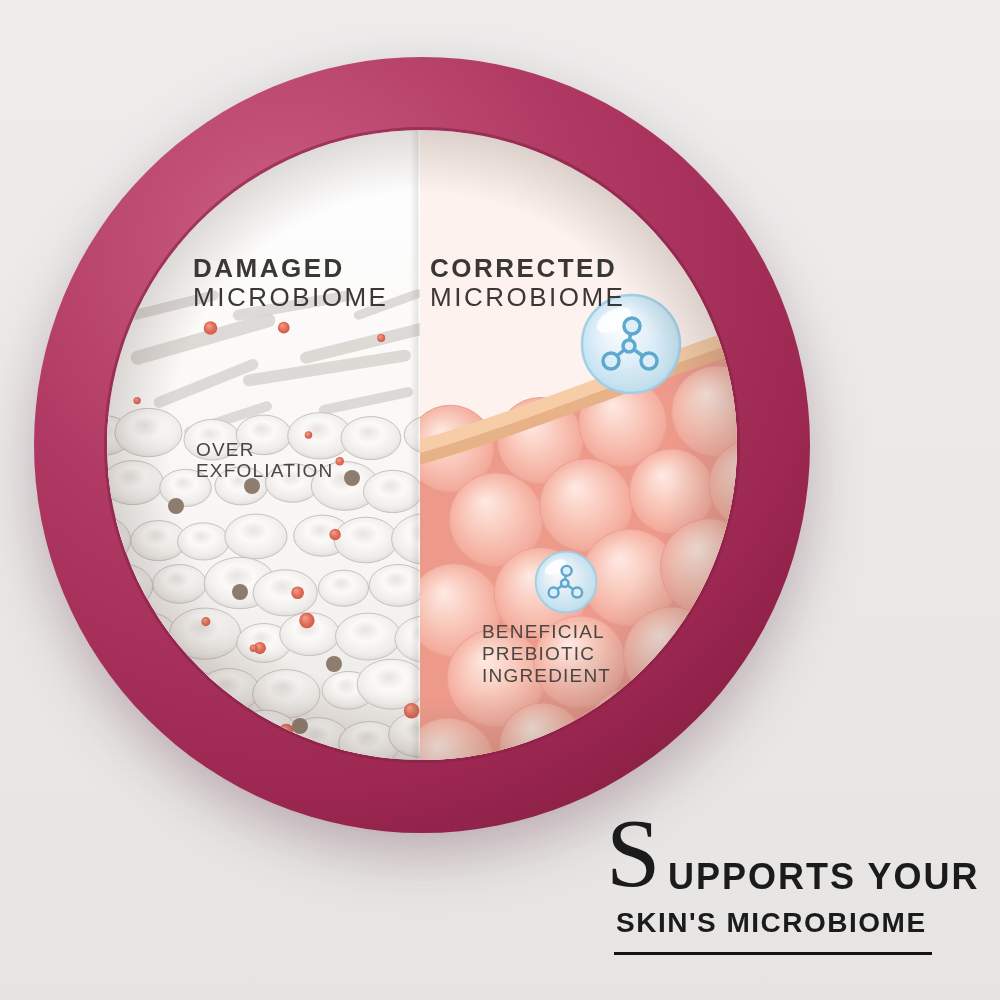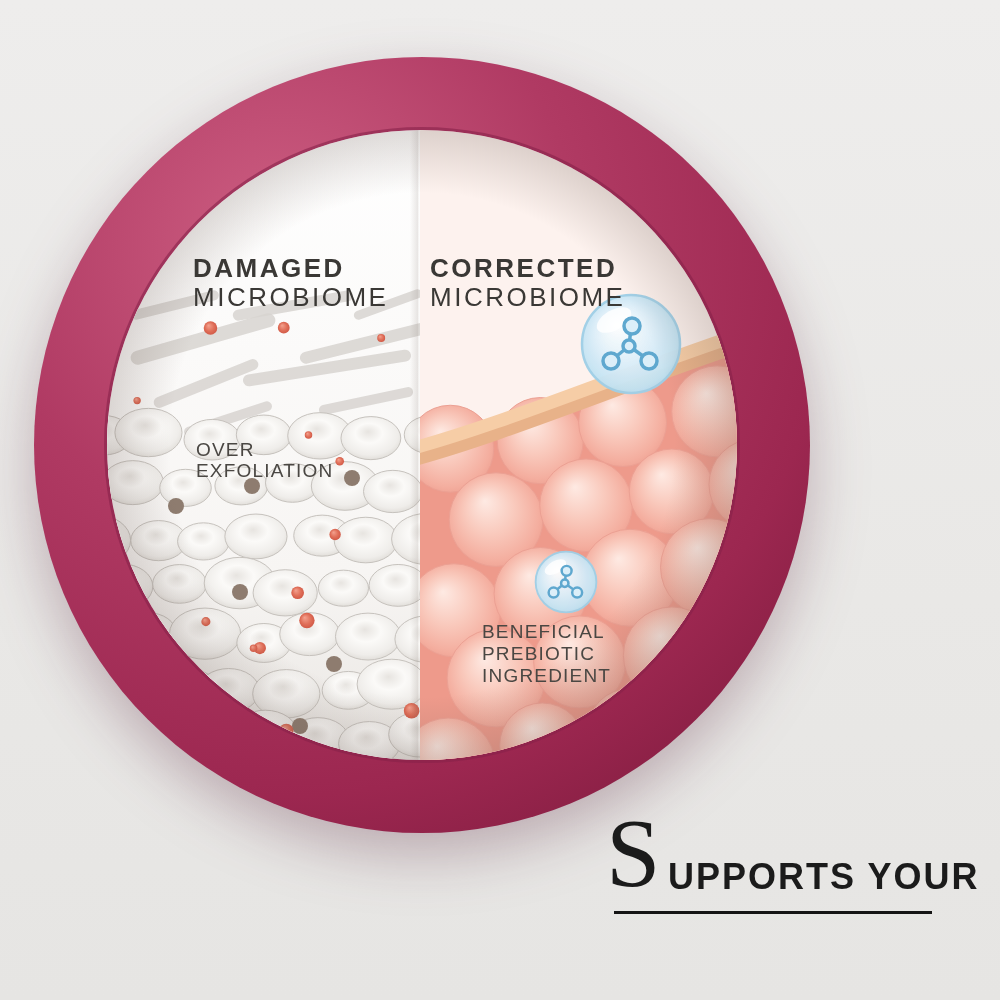--- a/index.html
+++ b/index.html
@@ -264,14 +264,15 @@
 
     <text x="482" y="638" class="cap">BENEFICIAL</text>
     <text x="482" y="660" class="cap">PREBIOTIC</text>
     <text x="482" y="682" class="cap">INGREDIENT</text>
   </g>
 </svg>
 
 <div class="tagline">
   <span class="dropcap">S</span>
   <div class="t1">UPPORTS YOUR</div>
+  <div class="t2">SKIN'S MICROBIOME</div>
   <div class="rule"></div>
 </div>
 
 </body></html>

